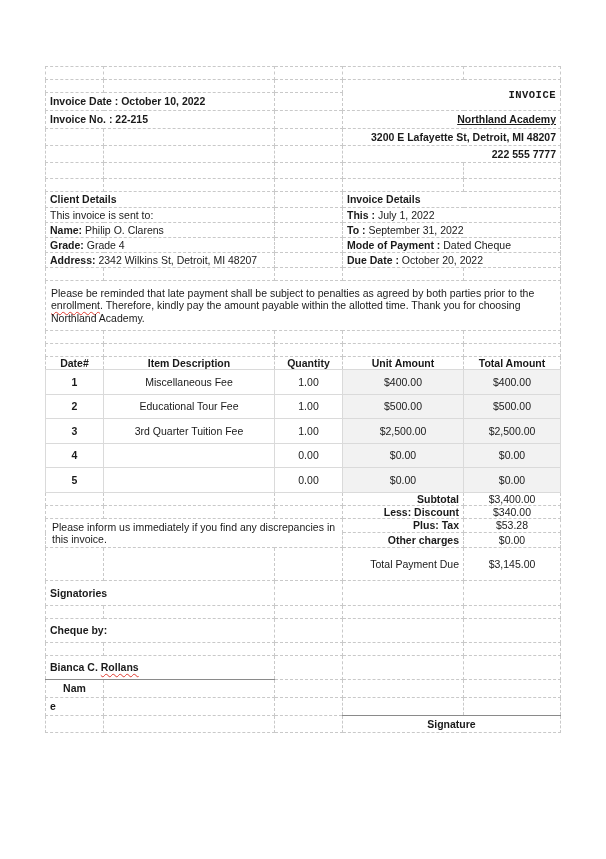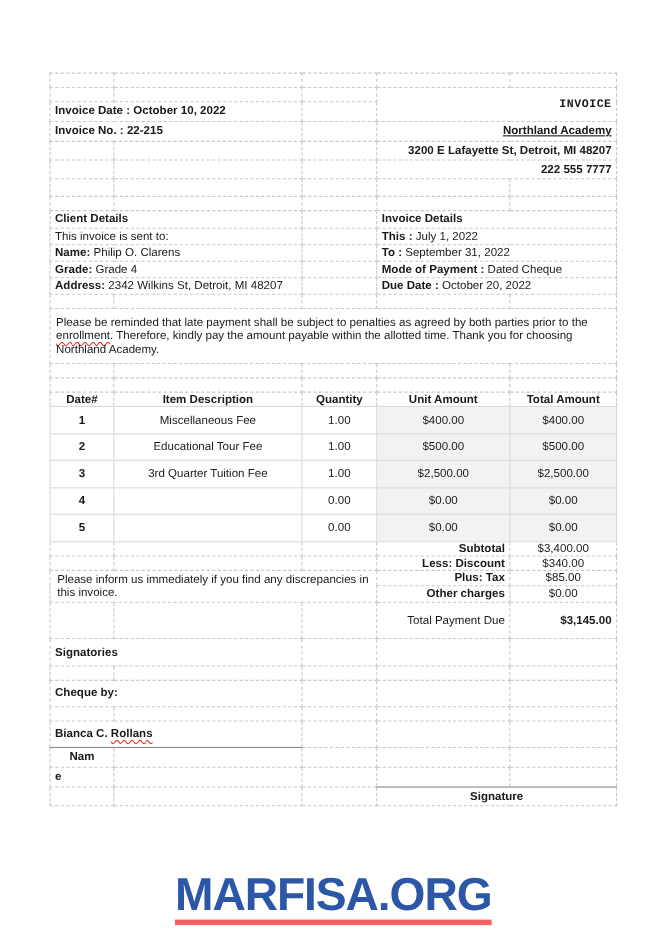--- a/index.html
+++ b/index.html
@@ -74,21 +74,21 @@
   }
   .tot-val {
     background: #f2f2f2; font-weight: normal; text-align: center;
     border: 1px solid #ffffff; height: 24.5px; font-size: 10.5px;
   }
   .grand-lbl {
     background: #e8251f; color: #fff; font-weight: normal; text-align: right;
     border: 1px solid #e8251f; font-size: 10.5px; line-height: 1.25;
   }
   .grand-val {
-    background: #e8251f; color: #fff; font-weight: bold; text-align: right;
+    background: #e8251f; color: #fff; font-weight: normal; text-align: center;
     border: 1px solid #e8251f; font-size: 10.5px;
   }
 
   .discrep {
     font-size: 10.5px; text-align: left; line-height: 1.5;
     vertical-align: middle; padding: 2px 6px !important; margin-left: 23px;
   }
   .sig-name {
     font-weight: bold; font-size: 10.5px;
     border-bottom: 1px solid #8a8a8a !important;
@@ -315,21 +315,21 @@
         <td></td>
         <td></td>
         <td></td>
         <td class="tot-lbl">Less: Discount</td>
         <td class="tot-val">$340.00</td>
       </tr>
 
       <tr>
         <td class="discrep" colspan="3" rowspan="2">Please inform us immediately if you find any discrepancies in this invoice.</td>
         <td class="tot-lbl">Plus: Tax</td>
-        <td class="tot-val">$85.00</td>
+        <td class="tot-val">$53.28</td>
       </tr>
       <tr>
         <td class="tot-lbl">Other charges</td>
         <td class="tot-val">$0.00</td>
       </tr>
 
       <tr>
         <td></td>
         <td></td>
         <td></td>
@@ -394,20 +394,14 @@
       <tr>
         <td style="height:17px"></td>
         <td></td>
         <td></td>
         <td class="b ctr" colspan="2">Signature</td>
       </tr>
 
     </tbody>
   </table>
 
-  <div class="wm">
-    <div class="wm-text">
-      <span>MARFISA.ORG</span>
-      <div class="wm-bar"></div>
-    </div>
-  </div>
 
 </div>
 
 </body></html>

